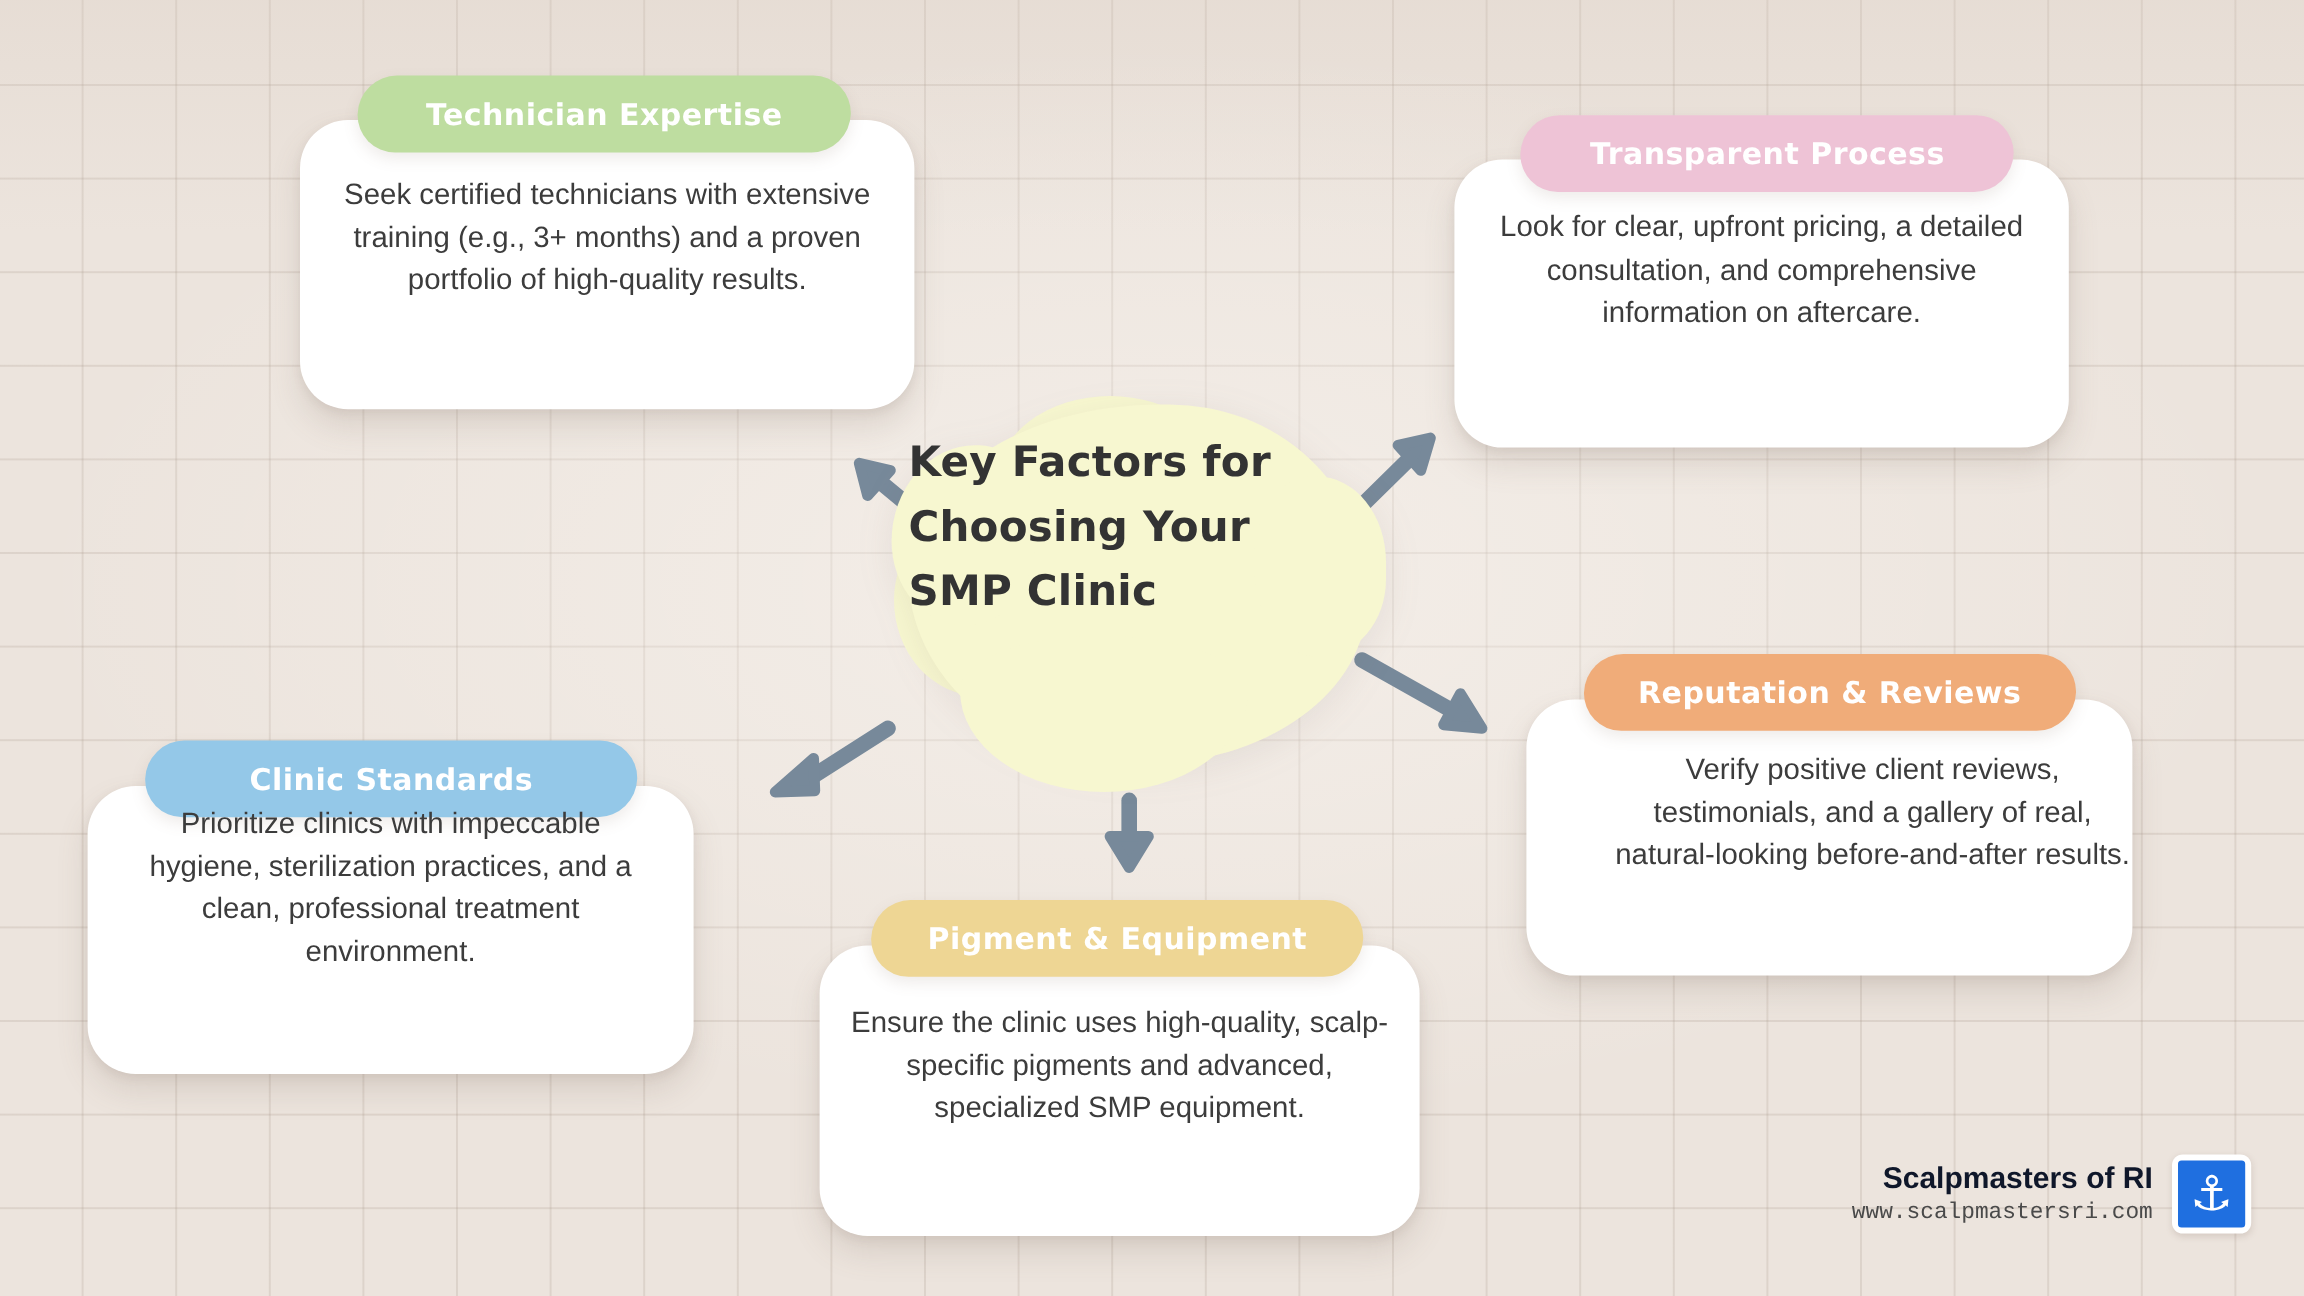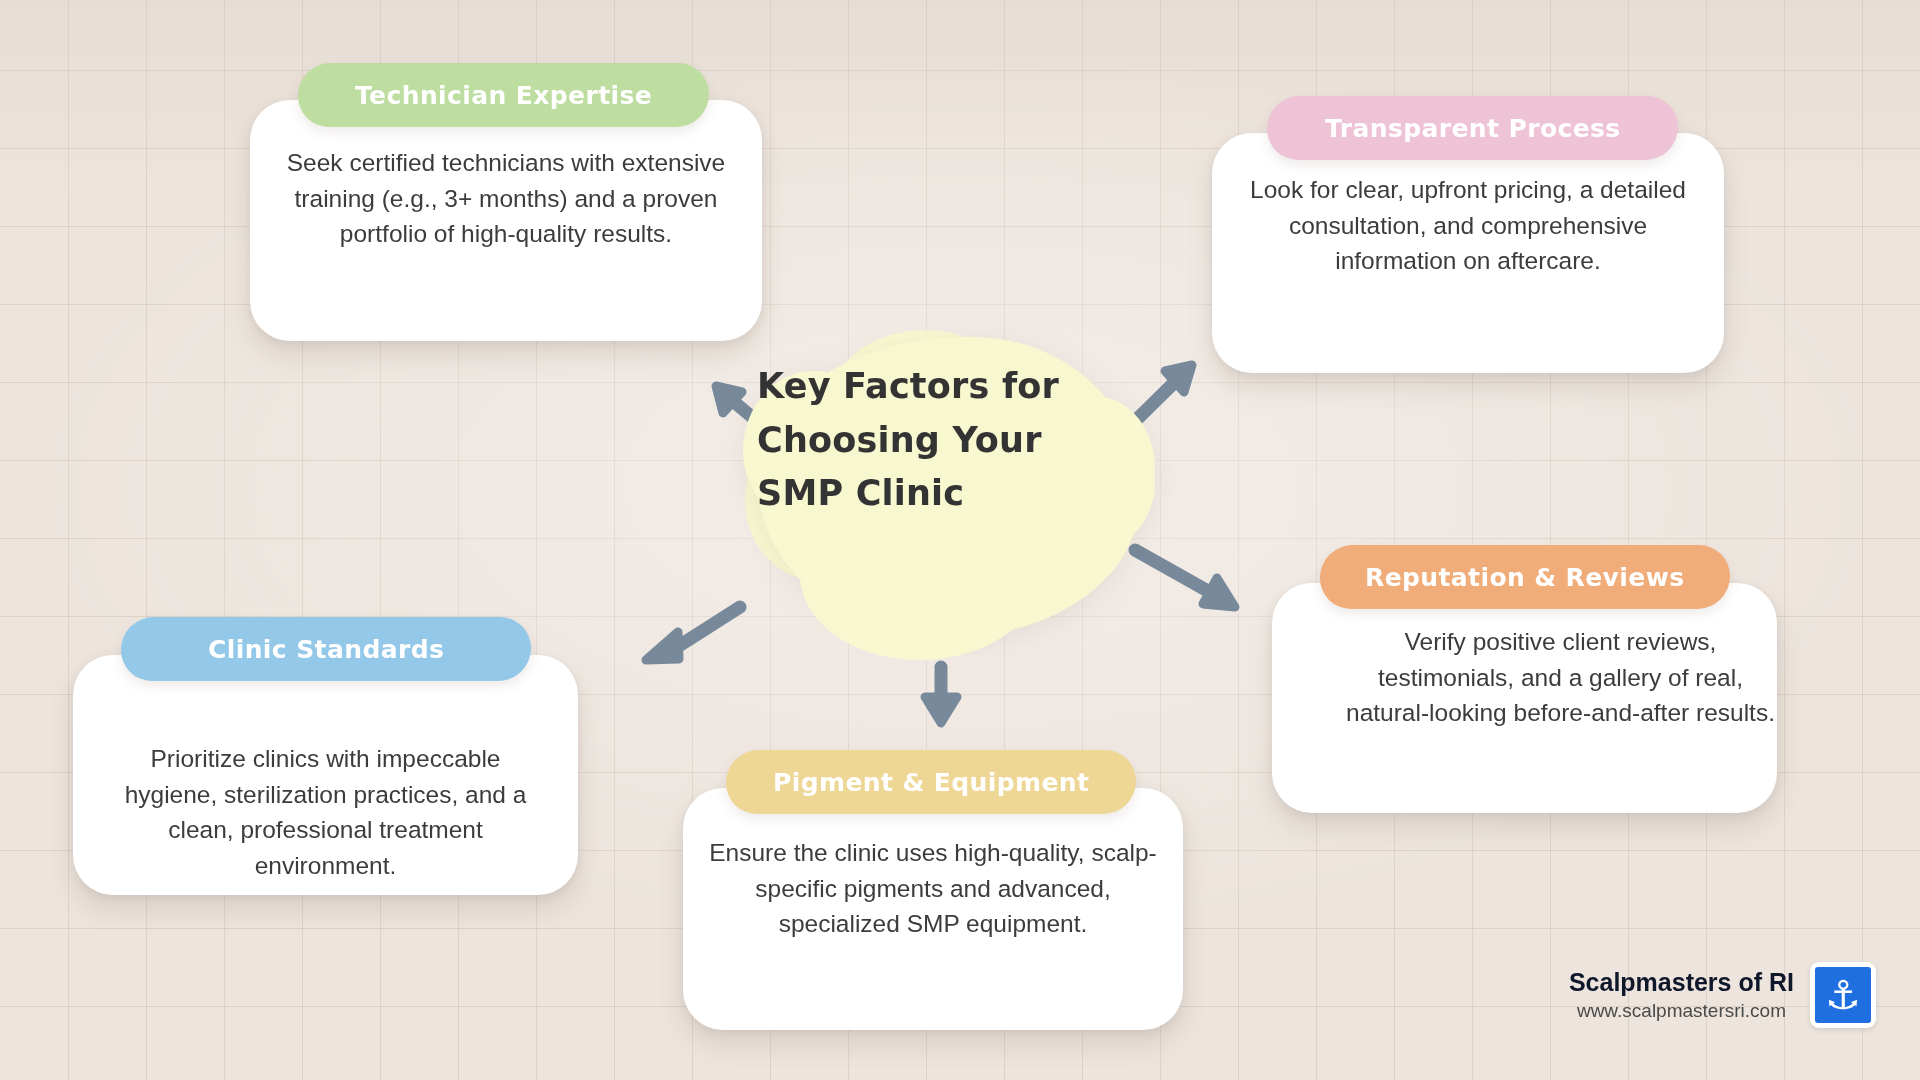--- a/index.html
+++ b/index.html
@@ -109,21 +109,21 @@
     position:absolute;right:44px;bottom:52px;
     display:flex;align-items:center;gap:16px;
   }
   #brand-text{text-align:right;}
   #brand-name{
     font-size:25px;font-weight:bold;color:#0f172a;
     font-family:"Liberation Sans", sans-serif;line-height:1.28;
   }
   #brand-url{
     font-size:19px;color:#4a4a4a;
-    font-family:Liberation Sans, sans-serif;line-height:1.35;text-align:center;
+    font-family:Liberation Mono, monospace;line-height:1.35;text-align:center;
   }
   #brand-logo{
     width:66px;height:66px;border-radius:9px;background:#ffffff;
     padding:5px;box-sizing:border-box;
     box-shadow:0 2px 5px rgba(120,100,86,.18);
   }
   #brand-logo-inner{
     width:100%;height:100%;background:#1f6fe0;border-radius:3px;
     display:flex;align-items:center;justify-content:center;
     color:#fff;font-size:40px;line-height:1;
@@ -193,21 +193,21 @@
   <div class="card-text" style="left:1212px;top:172px;width:512px;">Look for clear, upfront pricing, a detailed
 consultation, and comprehensive
 information on aftercare.</div>
 </div>
 
 <div class="card">
   <div class="card-body" style="left:73px;top:655px;width:505px;height:240px;"></div>
   <div class="pill" style="left:121px;top:617px;width:410px;height:64px;background:#94c8e8;">
     <span>Clinic Standards</span>
   </div>
-  <div class="card-text" style="left:73px;top:741px;width:505px;">Prioritize clinics with impeccable
+  <div class="card-text" style="left:73px;top:669px;width:505px;">Prioritize clinics with impeccable
 hygiene, sterilization practices, and a
 clean, professional treatment
 environment.</div>
 </div>
 
 <div class="card">
   <div class="card-body" style="left:683px;top:788px;width:500px;height:242px;"></div>
   <div class="pill" style="left:726px;top:750px;width:410px;height:64px;background:#eed694;">
     <span>Pigment &amp; Equipment</span>
   </div>

